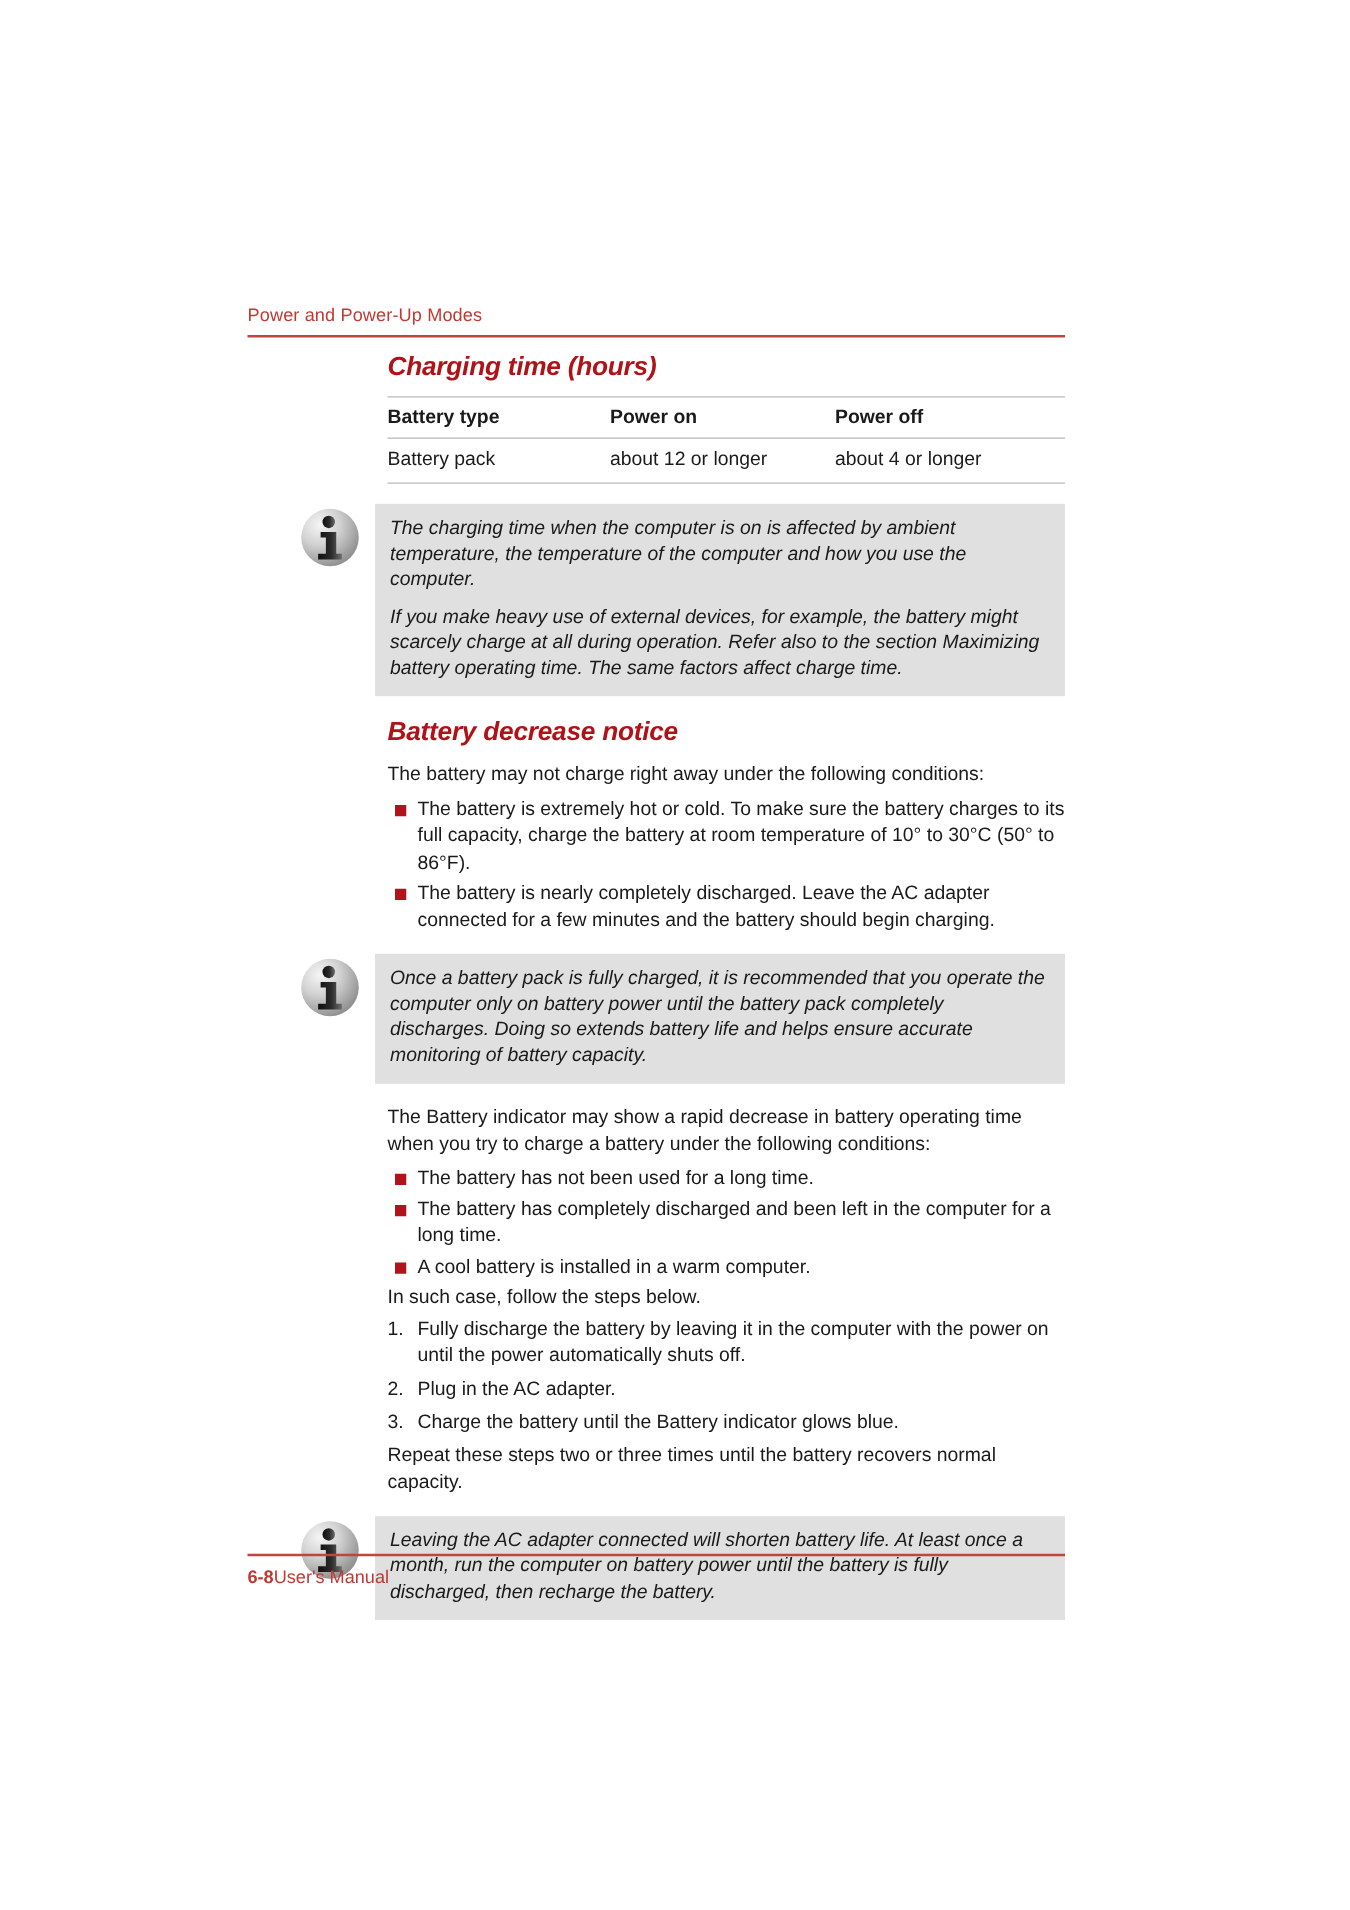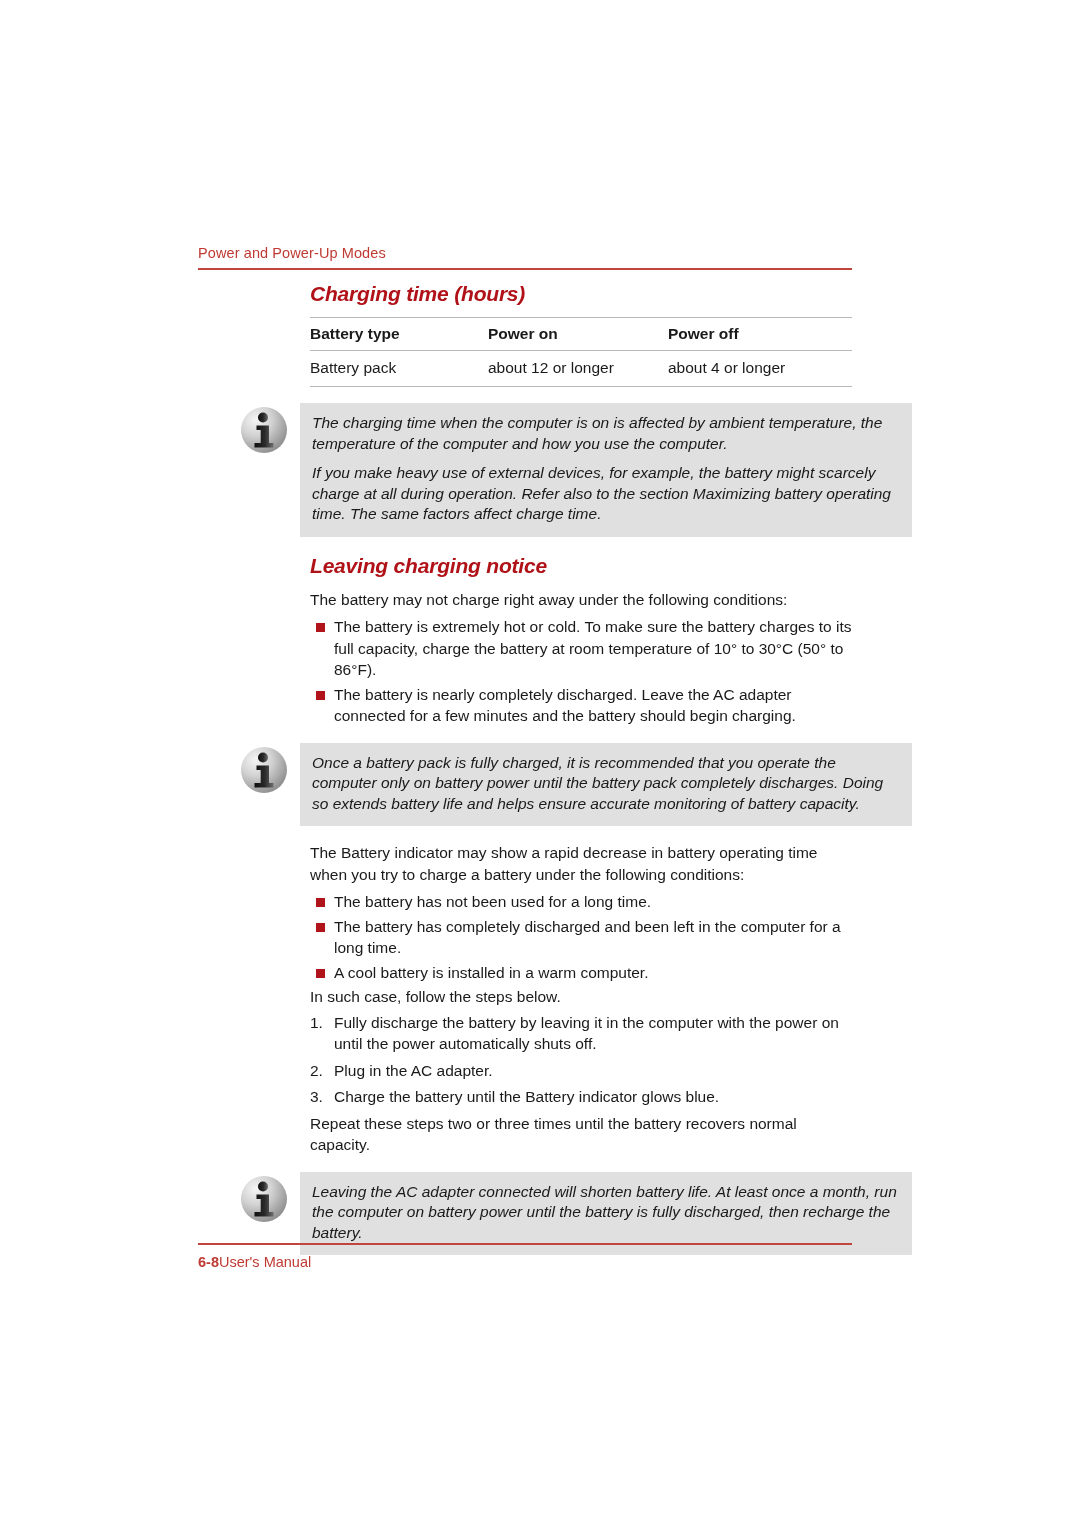--- a/index.html
+++ b/index.html
@@ -91,21 +91,21 @@
     border-bottom: 1.5px solid #b8b8b8;
     padding-bottom: 8px;
   }
 
   
   .note {
     position: relative;
     margin-top: 16px;
     margin-bottom: 16px;
     margin-left: -10px;   
-    width: 612px;
+    width: 552px;
   }
   .note-icon {
     position: absolute;
     left: -62px;
     top: 1px;
     width: 52px;
     height: 52px;
   }
   .note-icon svg { display: block; width: 52px; height: 52px; }
 
@@ -262,21 +262,21 @@
           <circle cx="25" cy="13.5" r="5" fill="url(#glyphg1)"></circle>
           <path d="M18.5 21.5 h12.5 v17.5 h4.5 v4.6 H16.5 v-4.6 h6.2 V26 h-4.2 z" fill="url(#glyphg1)"></path>
         </svg>
       </div>
       <div class="note-body">
         <p>The charging time when the computer is on is affected by ambient temperature, the temperature of the computer and how you use the computer.</p>
         <p>If you make heavy use of external devices, for example, the battery might scarcely charge at all during operation. Refer also to the section Maximizing battery operating time. The same factors affect charge time.</p>
       </div>
     </div>
 
-    <h2 class="section-title">Leaving charging notice</h2>
+    <h2 class="section-title">Battery decrease notice</h2>
 
     <p class="body gap">The battery may not charge right away under the following conditions:</p>
 
     <ul class="sq-list">
       <li>
         <span class="sq"></span>
         <span>The battery is extremely hot or cold. To make sure the battery charges to its full capacity, charge the battery at room temperature of 10° to 30°C (50° to 86°F).</span>
       </li>
       <li>
         <span class="sq"></span>

